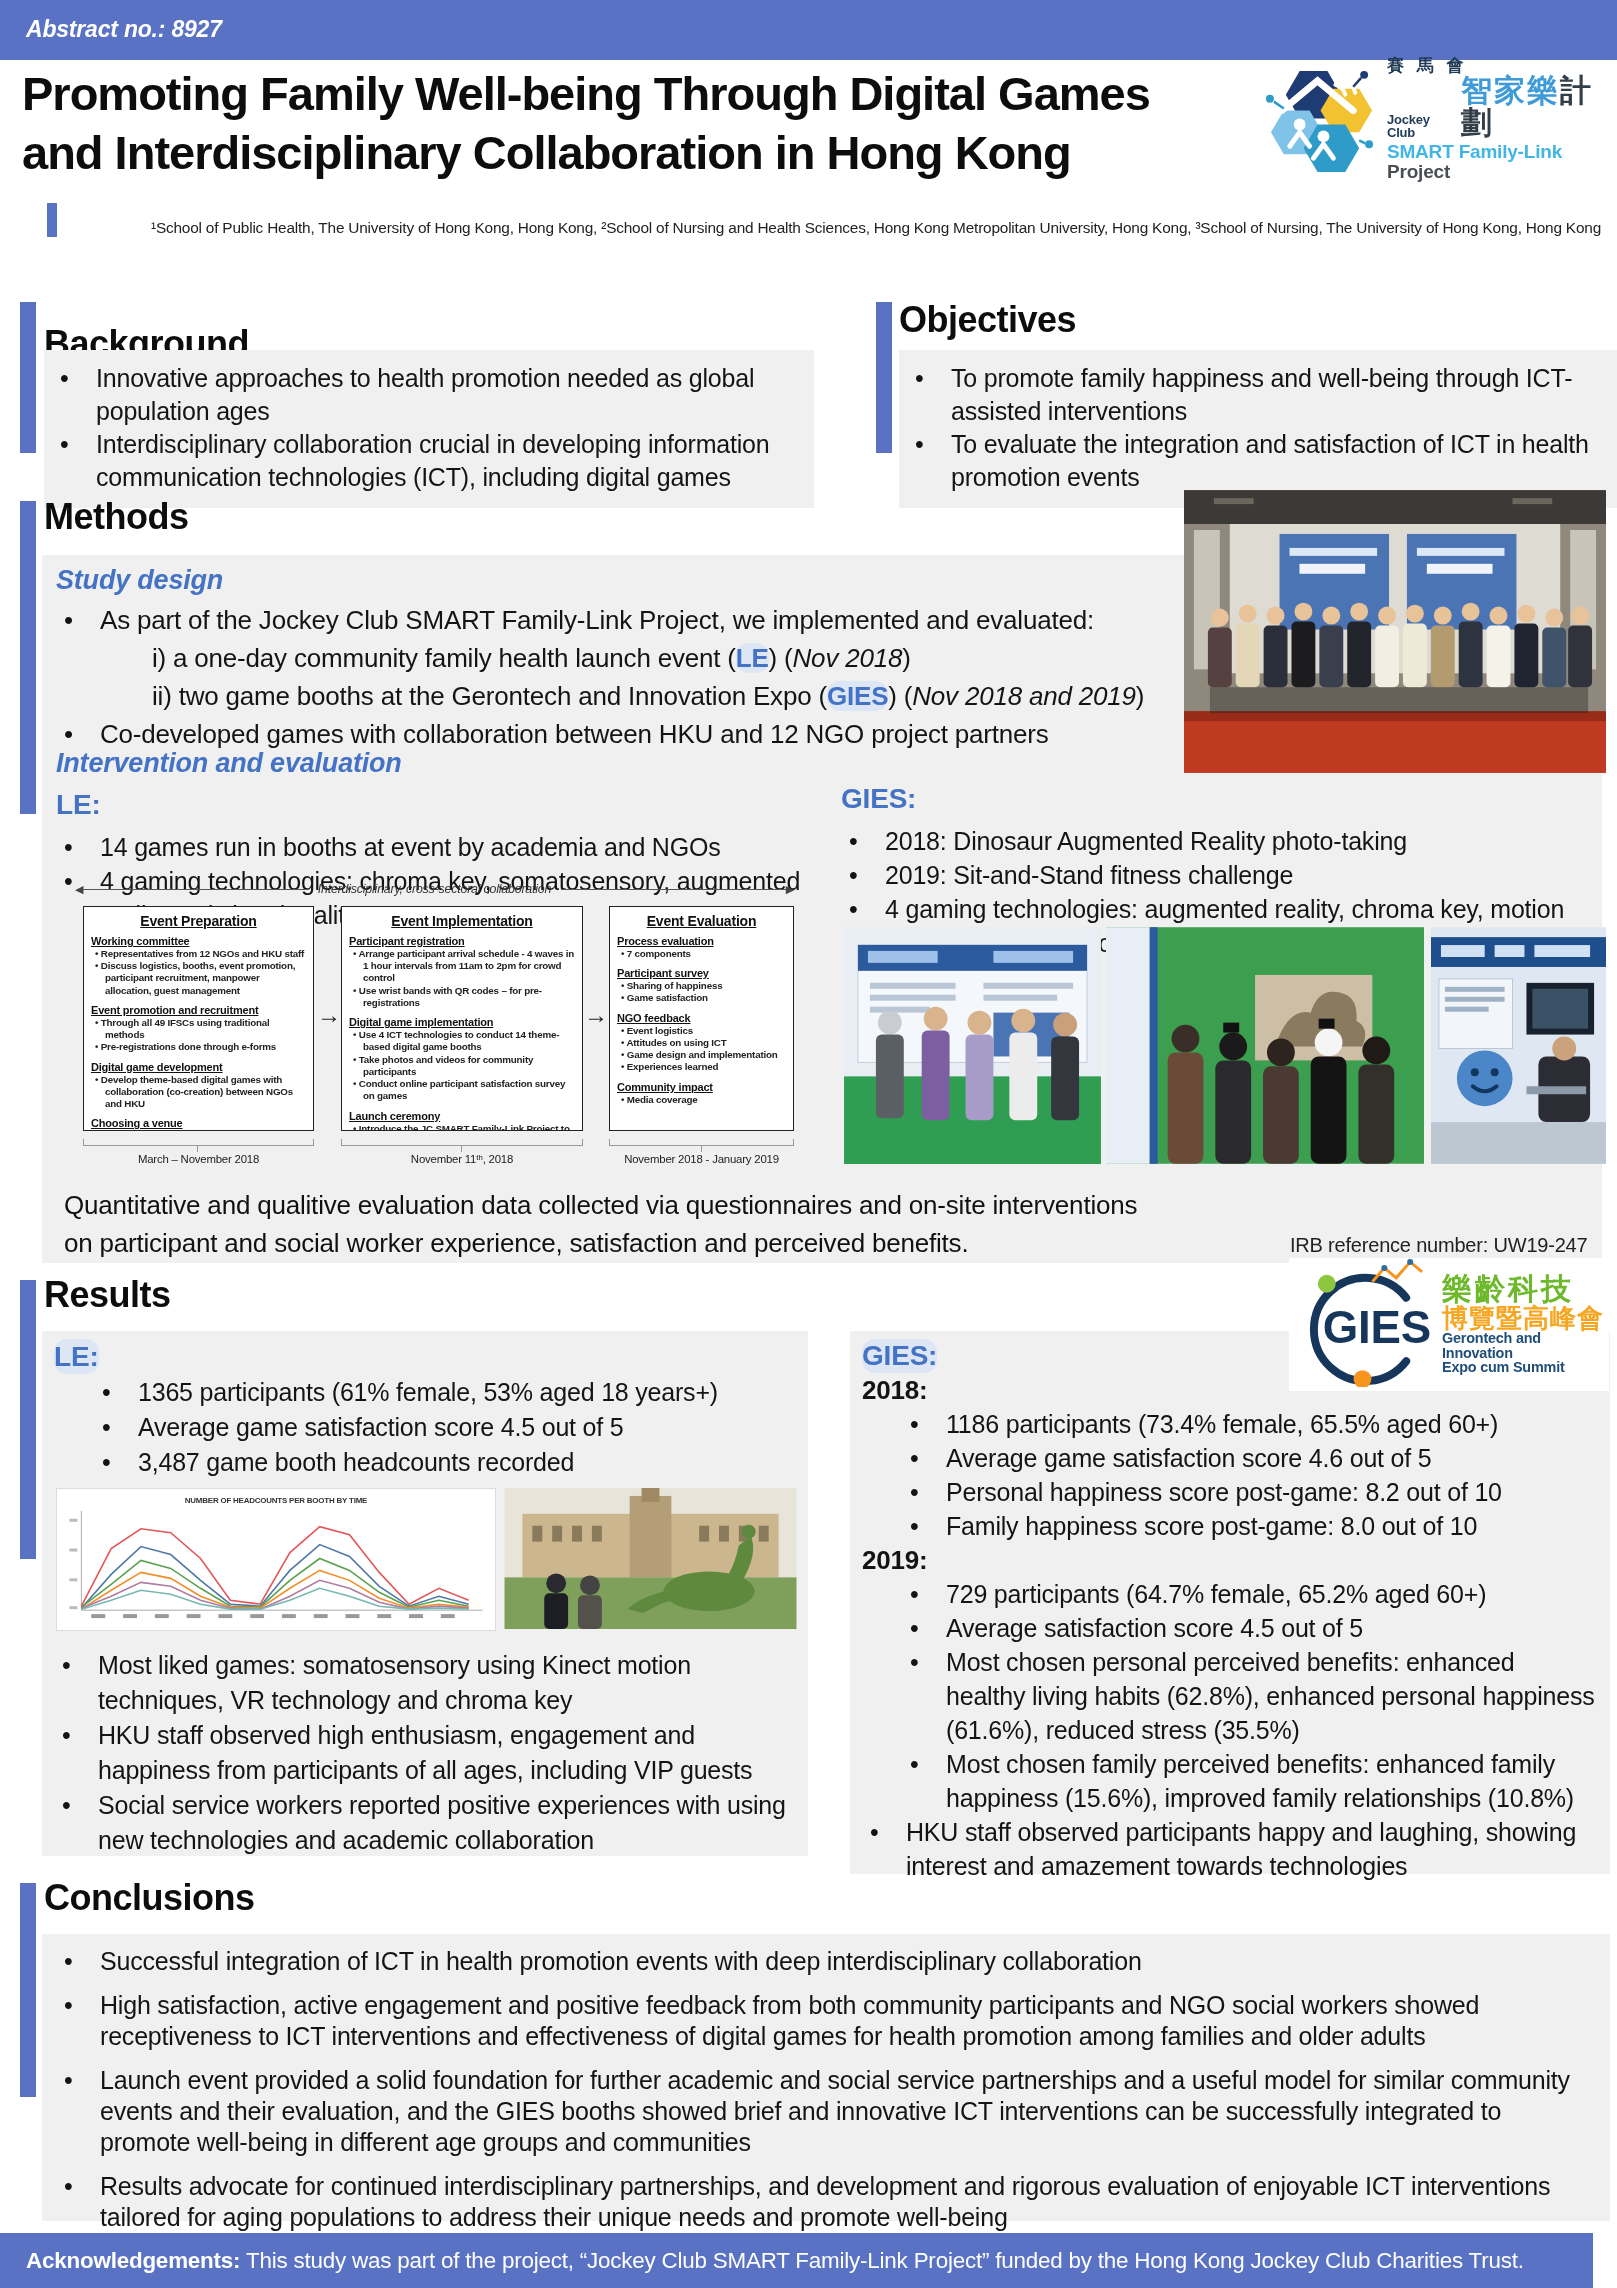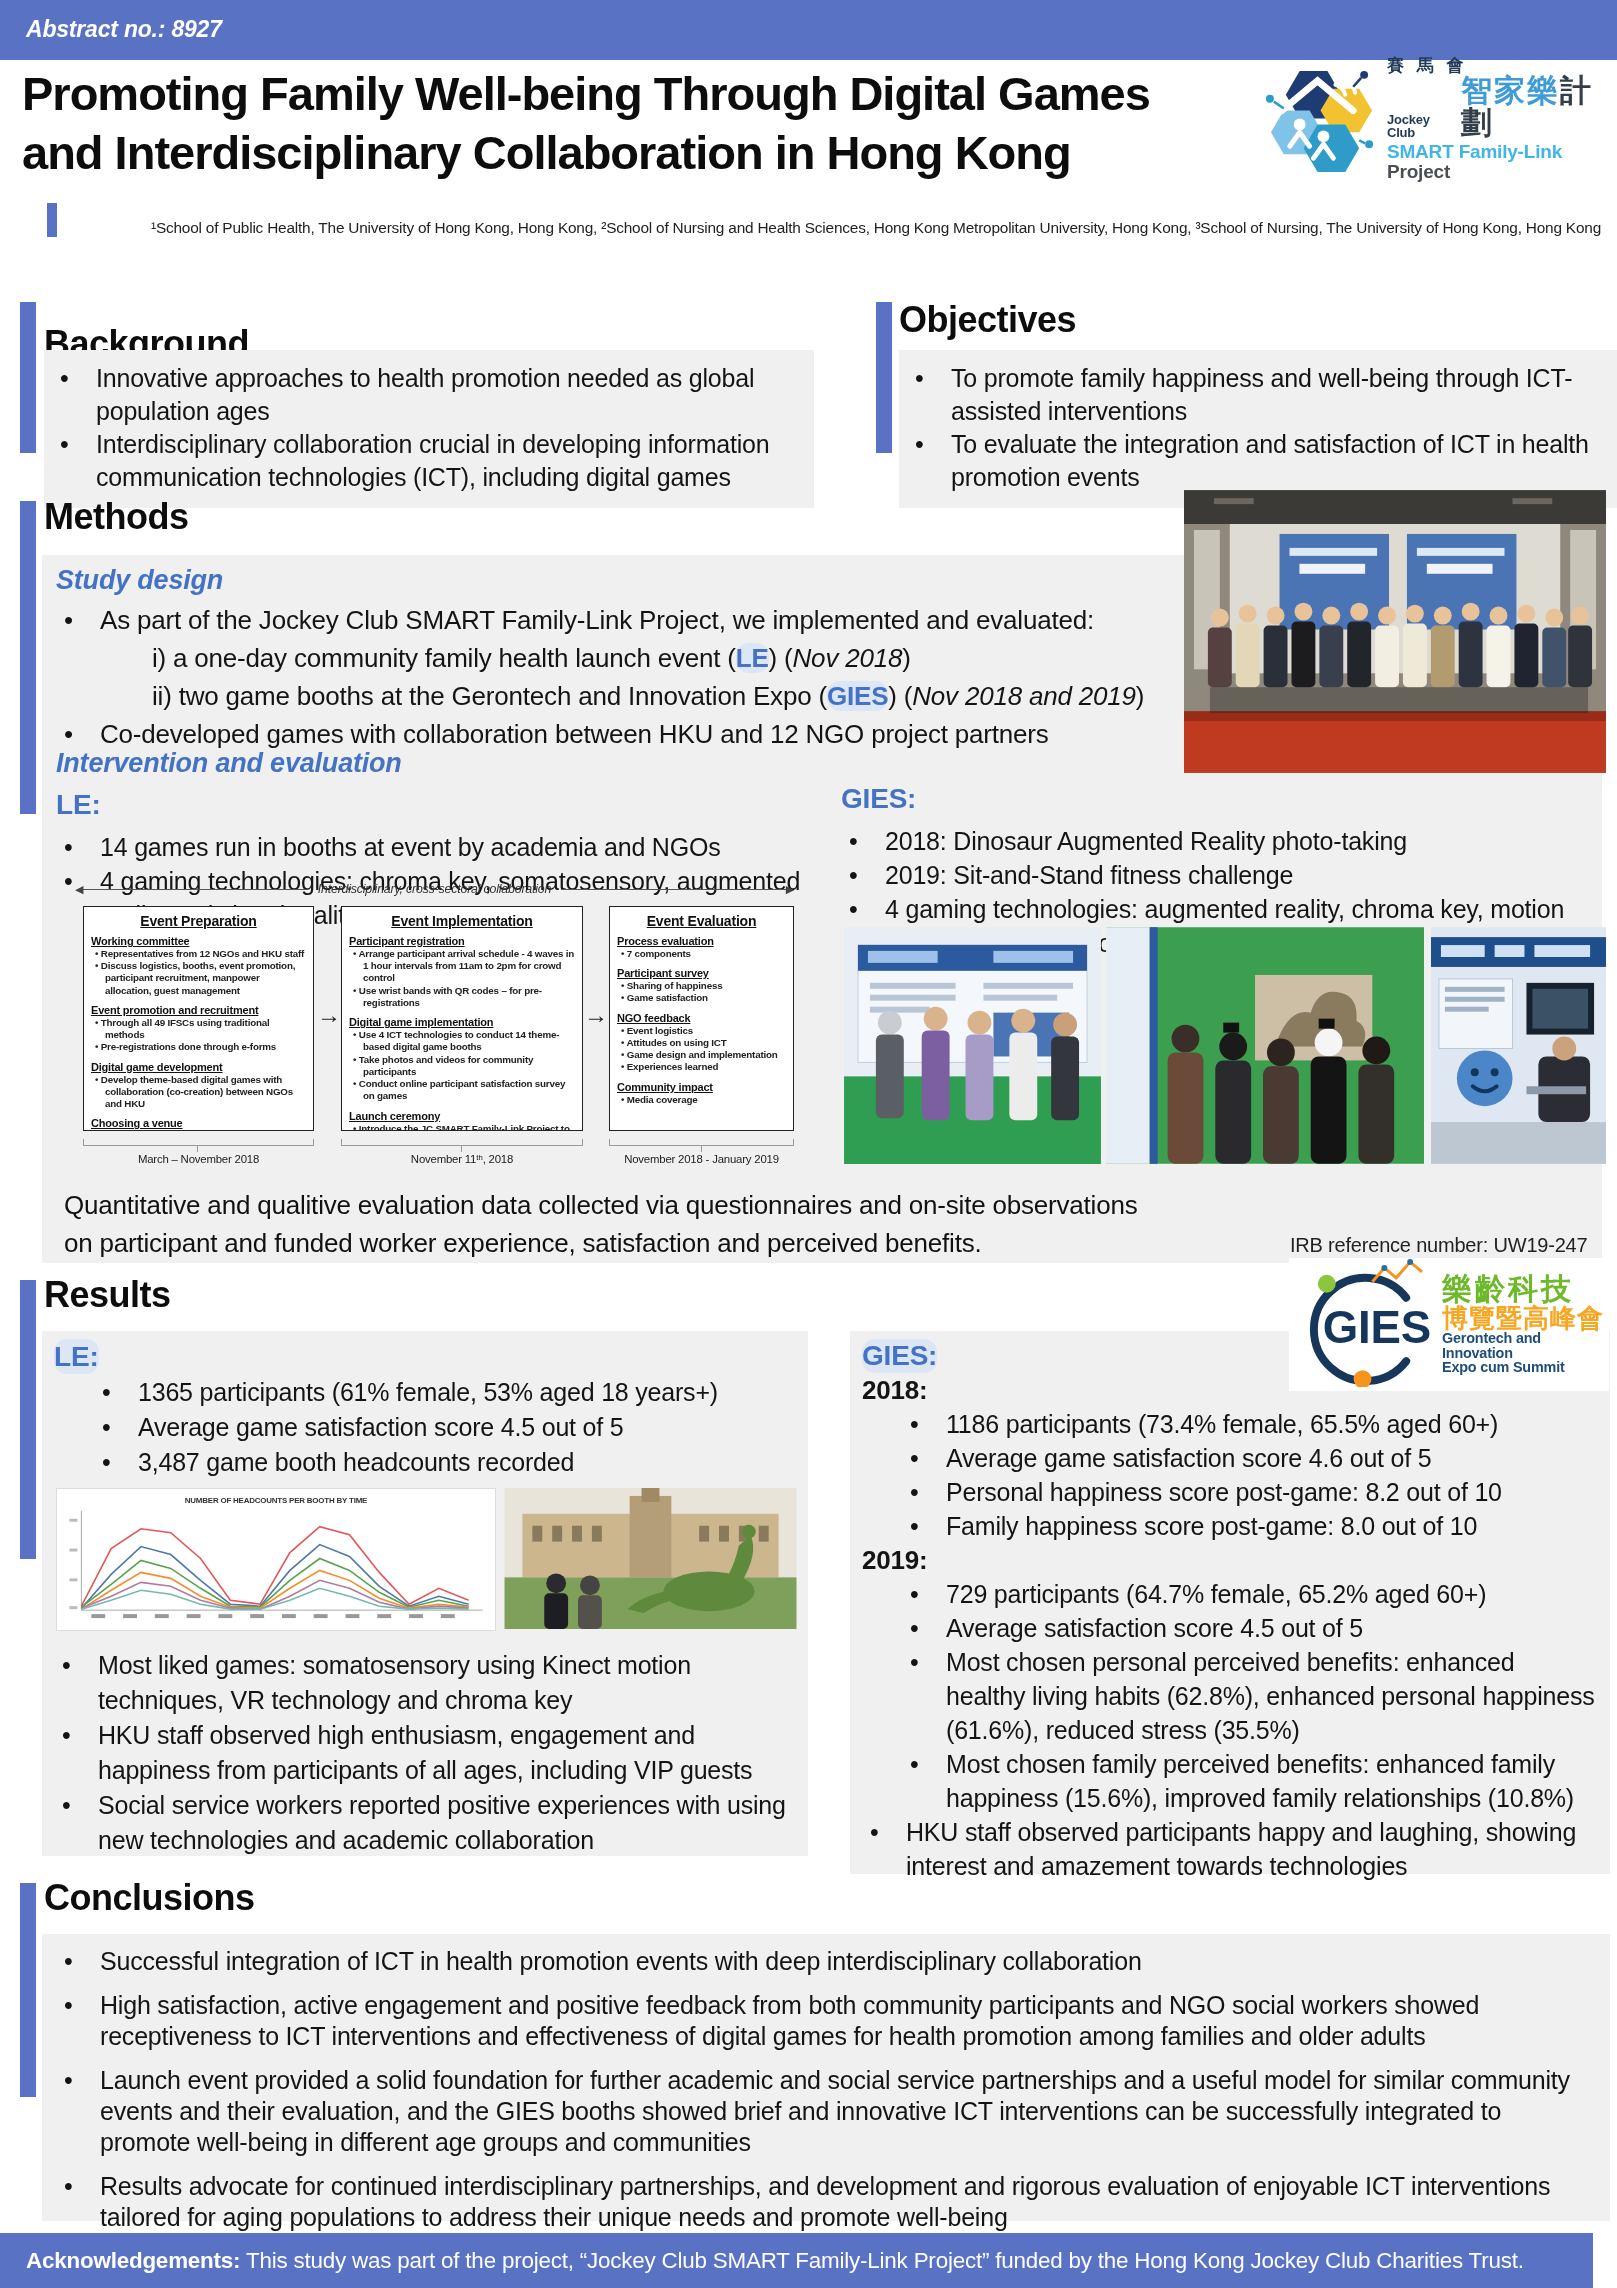--- a/index.html
+++ b/index.html
@@ -466,21 +466,21 @@
       <circle cx="44" cy="146" r="4" fill="#12365e"></circle>
         <circle cx="64" cy="146" r="4" fill="#12365e"></circle>
       <path d="M42 160 q12 10 24 0" stroke="#12365e" stroke-width="4" fill="none" stroke-linecap="round"></path>
       <rect x="0" y="196" width="176" height="42" fill="#bcc7d2"></rect>
       <rect x="108" y="130" width="52" height="66" rx="8" fill="#2c2c34"></rect>
         <circle cx="134" cy="122" r="12" fill="#caa27c"></circle>
       <rect x="96" y="160" width="60" height="8" fill="#8b99a8"></rect>
     </svg>
   </div>
 
-  <div class="quantnote">Quantitative and qualitive evaluation data collected via questionnaires and on-site observations on participant and funded worker experience, satisfaction and perceived benefits.</div>
+  <div class="quantnote">Quantitative and qualitive evaluation data collected via questionnaires and on-site interventions on participant and social worker experience, satisfaction and perceived benefits.</div>
   <div class="irb">IRB reference number: UW19-247</div>
 
   <div class="secbar" style="left:20px;top:1280px;height:279px;"></div>
   <h2 class="sech" style="left:44px;top:1274px;">Results</h2>
 
   <div class="panel p-resle">
     <div class="bluelbl lbl28 blue" style="display:inline-block;">LE:</div>
     <div class="res-ind">
       <div class="brow">
           <span class="bdot">•</span>

